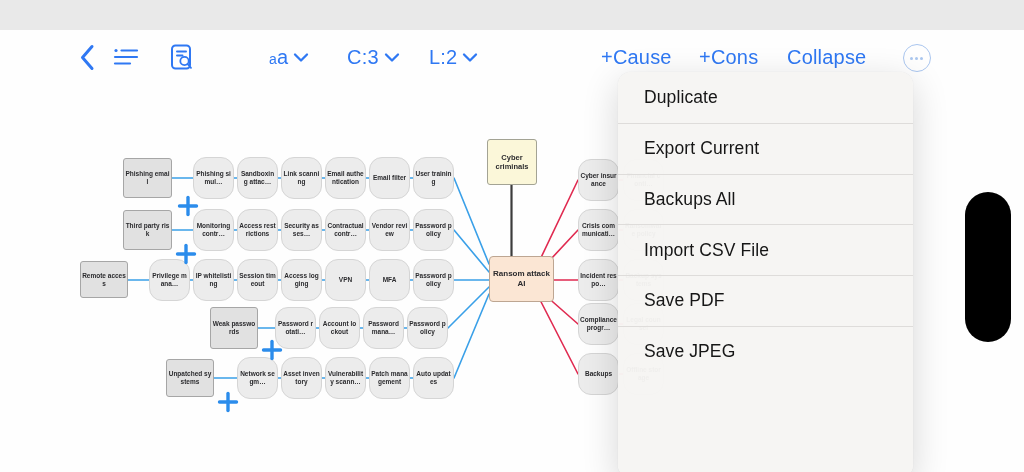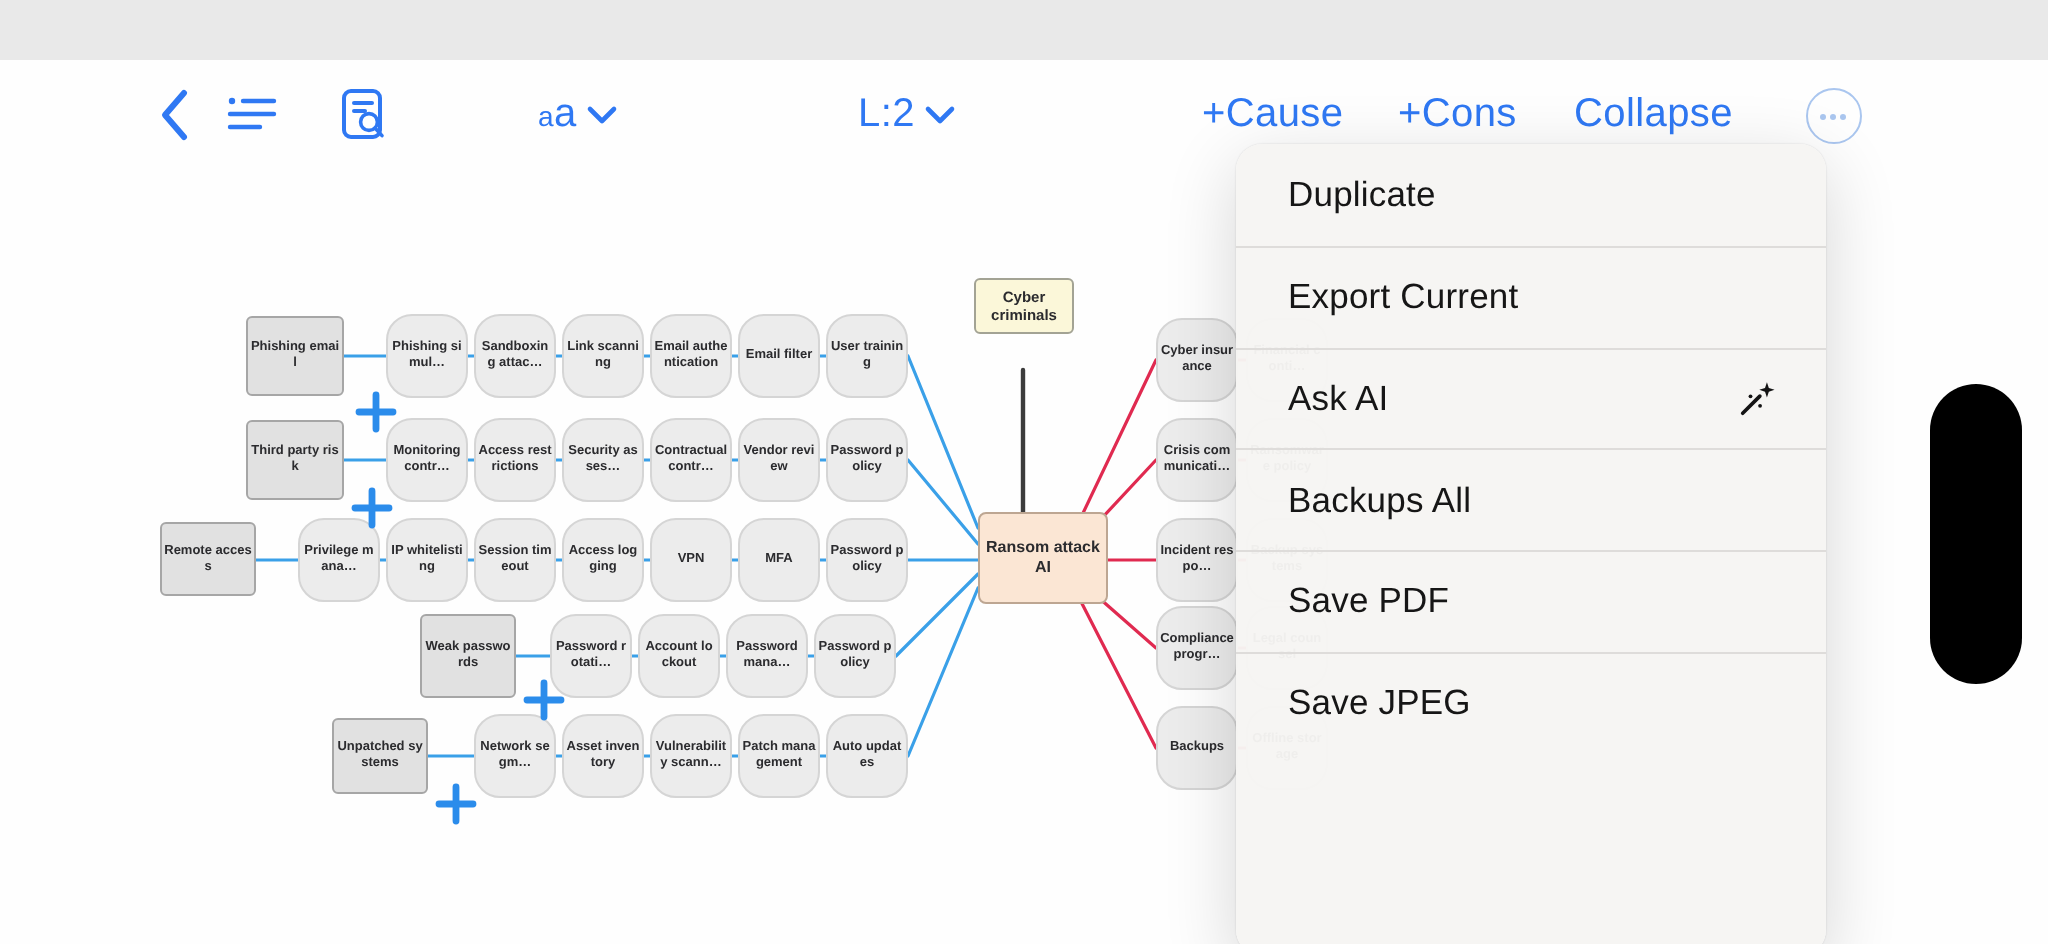--- a/index.html
+++ b/index.html
@@ -78,20 +78,26 @@
         <rect x="3" y="2.5" width="18" height="23" rx="3.5" fill="none" stroke="#2f78f3" stroke-width="2"></rect>
         <line x1="8" y1="8.5" x2="17" y2="8.5" stroke="#2f78f3" stroke-width="2" stroke-linecap="round"></line>
         <line x1="8" y1="12.5" x2="13.5" y2="12.5" stroke="#2f78f3" stroke-width="2" stroke-linecap="round"></line>
         <circle cx="15.5" cy="18" r="4.2" fill="#fff" stroke="#2f78f3" stroke-width="1.8"></circle>
         <line x1="18.5" y1="21" x2="22" y2="24.8" stroke="#2f78f3" stroke-width="1.8" stroke-linecap="round"></line>
       </svg>
     </button>
 
     <button class="tb tb-label" style="left:269px">
       <span class="aa-label">aa</span>
+      <svg width="16" height="11" viewBox="0 0 16 11">
+          <path d="M2 2.5 L8 8.5 L14 2.5" fill="none" stroke="#2f78f3" stroke-width="2.3" stroke-linecap="round" stroke-linejoin="round"></path>
+        </svg>
+    </button>
+    <button class="tb tb-label" style="left:347px">
+      <span>C:3</span>
       <svg width="16" height="11" viewBox="0 0 16 11">
           <path d="M2 2.5 L8 8.5 L14 2.5" fill="none" stroke="#2f78f3" stroke-width="2.3" stroke-linecap="round" stroke-linejoin="round"></path>
         </svg>
     </button>
     <button class="tb tb-label" style="left:429px">
       <span>L:2</span>
       <svg width="16" height="11" viewBox="0 0 16 11">
           <path d="M2 2.5 L8 8.5 L14 2.5" fill="none" stroke="#2f78f3" stroke-width="2.3" stroke-linecap="round" stroke-linejoin="round"></path>
         </svg>
     </button>
@@ -280,21 +286,21 @@
       </div>
       <div class="node child" style="left: 623px; top: 273px; width: 41px; height: 42px;">
         <span>Legal counsel</span>
       </div>
       <div class="node child" style="left: 578px; top: 323px; width: 41px; height: 42px;">
         <span>Backups</span>
       </div>
       <div class="node child" style="left: 623px; top: 323px; width: 41px; height: 42px;">
         <span>Offline storage</span>
       </div>
-      <div class="node top-node" style="left: 487px; top: 109px; width: 50px; height: 28px;">
+      <div class="node top-node" style="left: 487px; top: 109px; width: 50px; height: 46px;">
         <span>Cyber criminals</span>
       </div>
       <div class="node center-node" style="left: 489px; top: 226px; width: 65px; height: 46px;">
         <span>Ransom attack AI</span>
       </div>
       <button class="plus-btn" style="left: 177px; top: 165px;"><svg width="22" height="22" viewBox="0 0 22 22">
           <line x1="11" y1="2.5" x2="11" y2="19.5" stroke="#2b8ceb" stroke-width="3.4" stroke-linecap="round"></line>
           <line x1="2.5" y1="11" x2="19.5" y2="11" stroke="#2b8ceb" stroke-width="3.4" stroke-linecap="round"></line>
         </svg></button>
       <button class="plus-btn" style="left: 175px; top: 213px;"><svg width="22" height="22" viewBox="0 0 22 22">
@@ -312,30 +318,24 @@
     </div>
 
   <div class="menu" id="menu">
       <div class="menu-item">
         <span class="menu-label">Duplicate</span>
       </div>
       <div class="menu-item">
         <span class="menu-label">Export Current</span>
       </div>
       <div class="menu-item">
-        <span class="menu-label">Ask AI</span>
-        <svg width="21" height="21" viewBox="0 0 22 22">
-          <line x1="3.5" y1="18.5" x2="12.5" y2="9.5" stroke="#141414" stroke-width="1.9" stroke-linecap="round"></line>
-          <path d="M16.2 2.2 L17.2 5.2 L20.2 6.2 L17.2 7.2 L16.2 10.2 L15.2 7.2 L12.2 6.2 L15.2 5.2 Z" fill="#141414"></path>
-          <circle cx="7.6" cy="9.6" r="1" fill="#141414"></circle>
-          <circle cx="12.6" cy="14.6" r="1" fill="#141414"></circle>
-        </svg>
-      </div>
-      <div class="menu-item">
         <span class="menu-label">Backups All</span>
+      </div>
+      <div class="menu-item">
+        <span class="menu-label">Import CSV File</span>
       </div>
       <div class="menu-item">
         <span class="menu-label">Save PDF</span>
       </div>
       <div class="menu-item">
         <span class="menu-label">Save JPEG</span>
       </div>
     </div>
 
   <div class="black-pill"></div>

